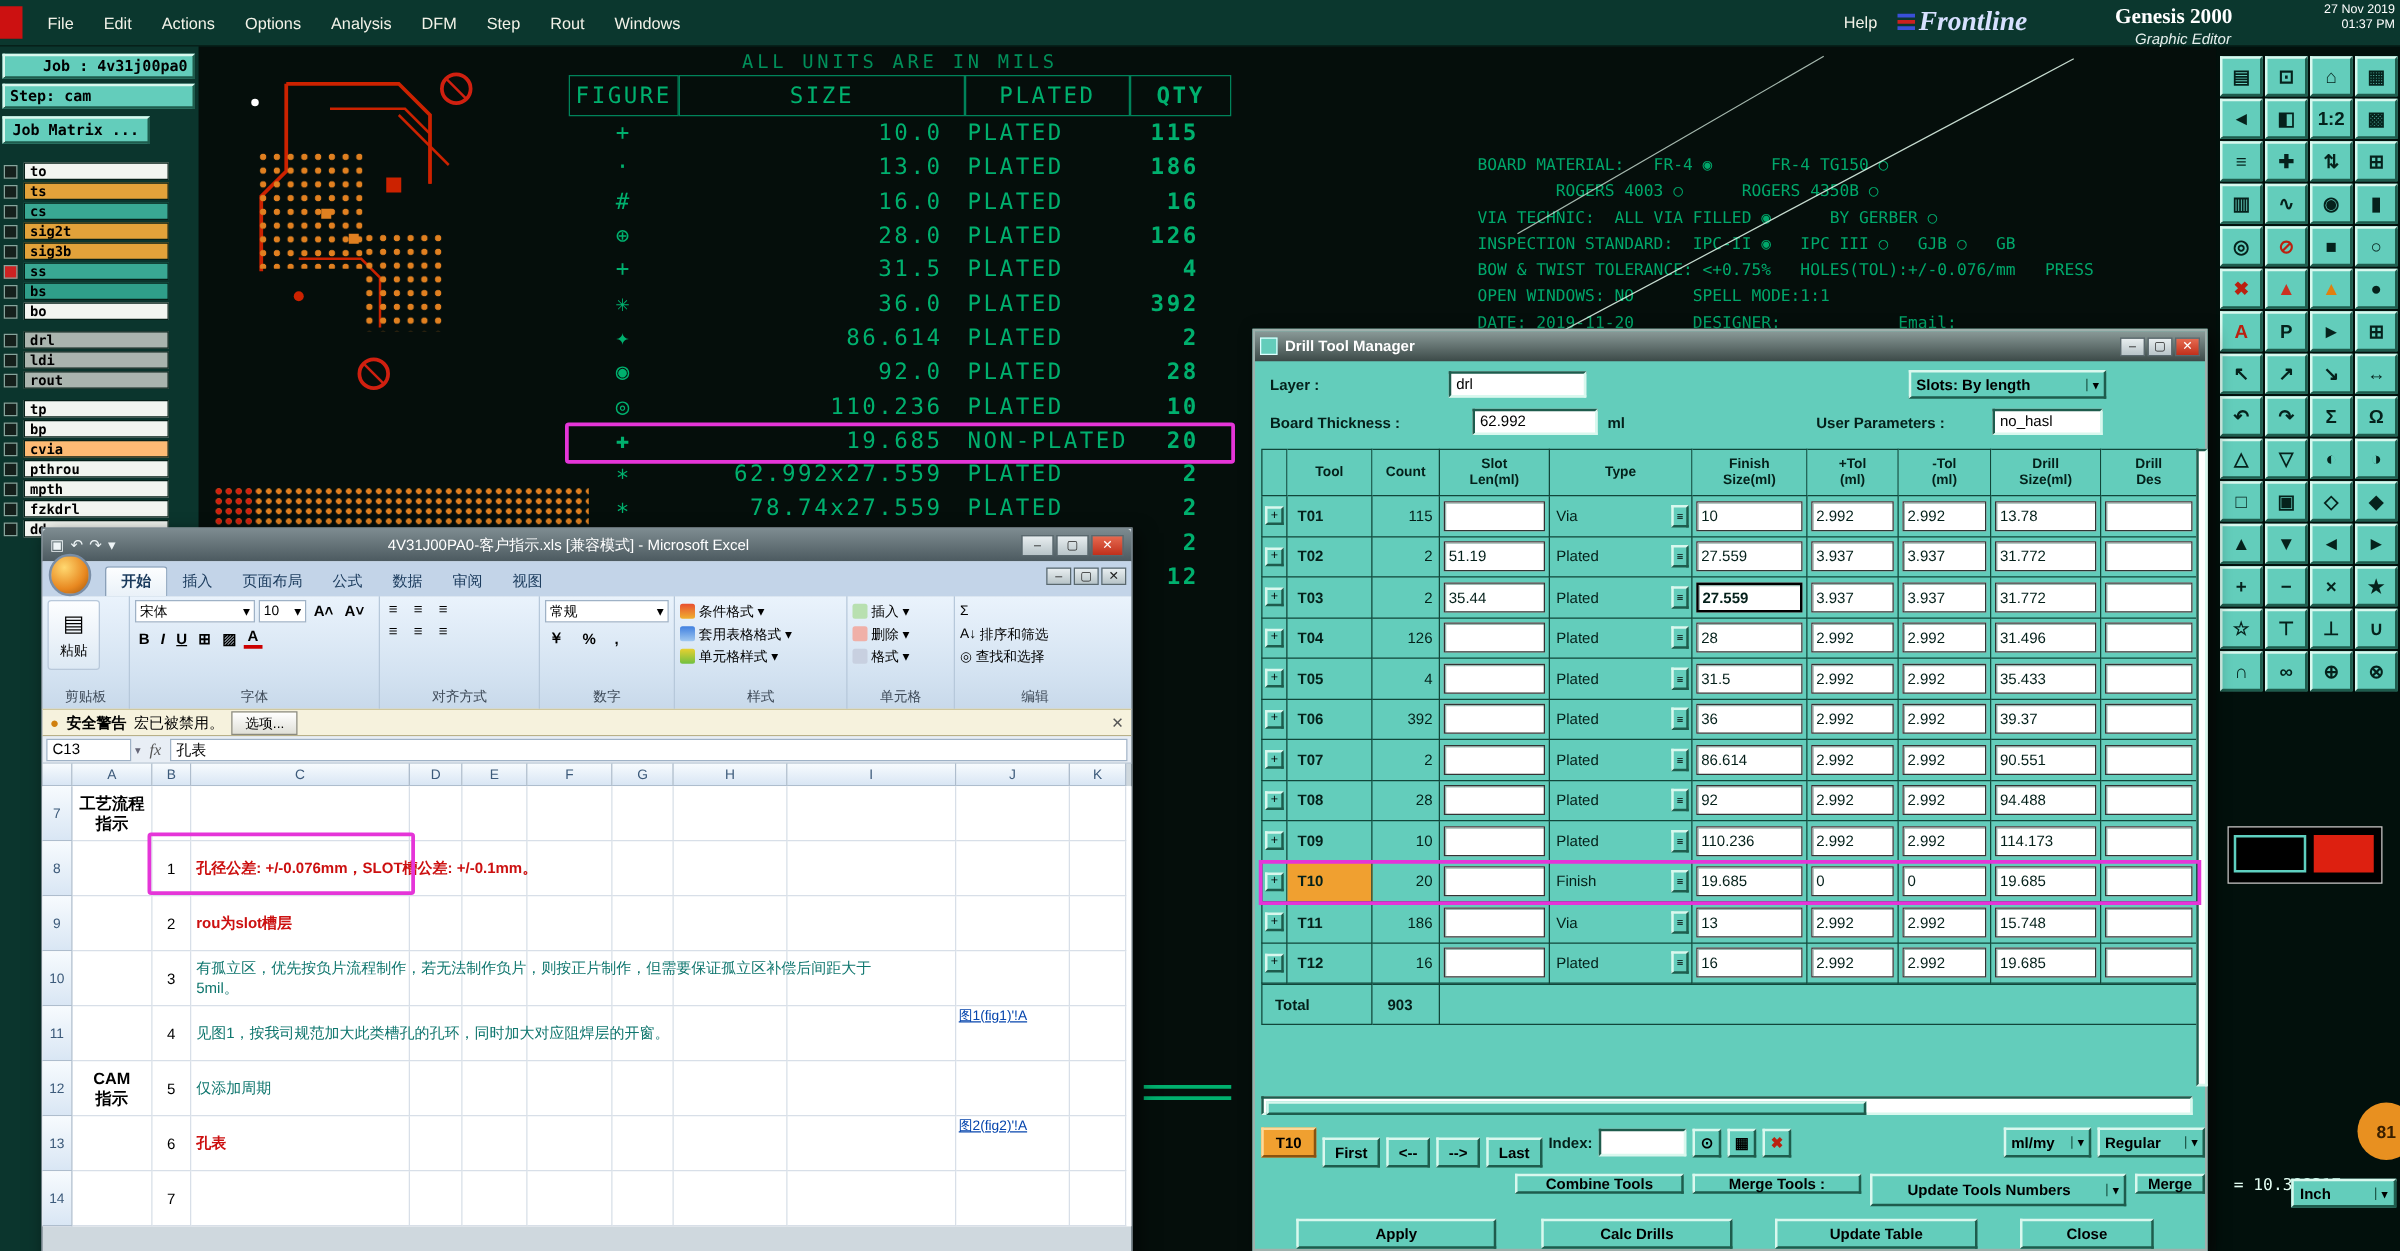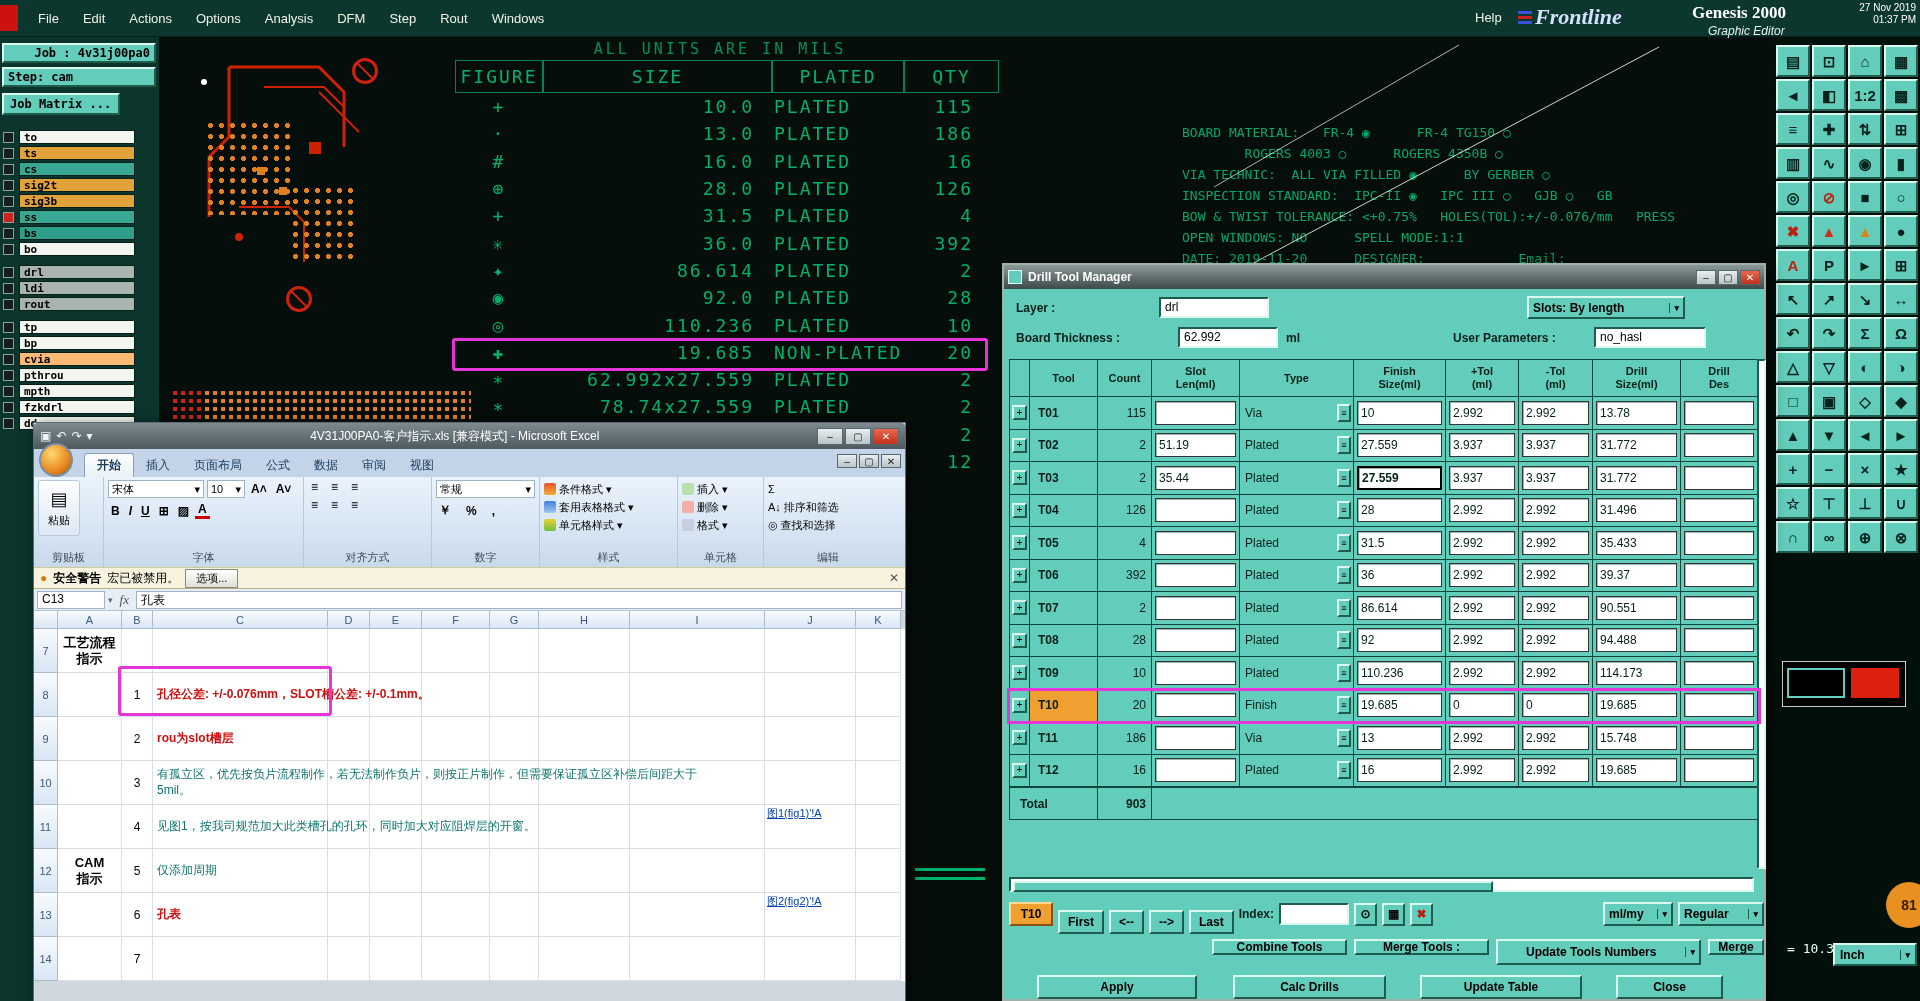--- a/index.html
+++ b/index.html
@@ -45,21 +45,21 @@
            font-family:"DejaVu Sans Mono", monospace; color:#000; border:1px solid #062019;}
 
   
   .cam { position:absolute; left:159px; top:37px; width:1614px; height:964px; background:#050e0b; z-index:1; overflow:hidden;}
   .units-note { position:absolute; left:296px; top:3px; width:530px; text-align:center; color:#00b06e;
                 font-size:15px; letter-spacing:3px; opacity:.8;}
   .cam-table { position:absolute; left:296px; top:23px; width:530px; color:#00b06e; }
   .cth { display:flex; height:33px; }
   .cth div { border:1px solid #00835a; display:flex; align-items:center; justify-content:center;
              font-size:18px; letter-spacing:2px; }
-  .cf { width:88px; flex:none;} .csz { width:229px; flex:none;} .cp { width:132px; flex:none;} .cq { width:95px; flex:none;}
+  .cf { width:88px; flex:none;} .csz { width:229px; flex:none;} .cp { width:132px; flex:none;} .cq { width:81px; flex:none;font-weight:bold;}
   .crow { display:flex; height:27.3px; align-items:center; font-size:18px; letter-spacing:2px; }
   .crow .csz { text-align:right; padding-right:18px; }
   .crow .cf { text-align:center; }
   .crow .cp { padding-left:2px; }
   .crow .cq { text-align:right; padding-right:26px; }
   .cam-hl-box { position:absolute; left:293px; top:301px; width:536px; height:33px;
                 border:3px solid #e535d8; border-radius:3px; z-index:2;}
   .material { position:absolute; left:1023px; top:22px; color:#00a86b; font-size:13px;
               line-height:21px; white-space:pre; font-family:"DejaVu Sans Mono", monospace;}
   .scroll-marks { position:absolute; left:756px; top:831px; width:70px; height:12px;
@@ -180,21 +180,21 @@
          margin:0 3px; flex:1; font-size:12px; padding:2px 3px; display:flex; align-items:center;}
   .din.focus { border:2px solid #000; font-weight:bold;}
   .handle { width:15px; height:15px; font-size:10px; line-height:10px; display:flex; align-items:center; justify-content:center;}
   .ddmini { width:14px; height:18px; margin-right:2px; font-size:9px; display:flex; align-items:center; justify-content:center;}
   .drow.sel { outline:3px solid #e535d8; outline-offset:-1px; z-index:3;}
   .tool-sel { background:#f0a030; }
   .dtotal { display:flex; height:33px; }
   .dtotal div { border:1px solid #11463a; border-left:none; display:flex; align-items:center; font-size:12px;
                 font-weight:bold; color:#04201a;}
   .dtotal div:first-child { border-left:1px solid #11463a; padding-left:10px; width:89px; flex:none;}
-  .dt-count { width:54px; flex:none; justify-content:flex-end; padding-right:5px;}
+  .dt-count { width:54px; flex:none; justify-content:flex-end; padding-right:21px;}
   .dt-rest { width:607px; flex:none; }
   .hscroll { position:absolute; left:5px; top:612px; width:745px; height:15px; }
   .hthumb { position:absolute; left:2px; top:2px; width:480px; height:11px; }
   .vscroll { position:absolute; left:753px; top:94px; width:9px; height:510px; }
   .navrow { position:absolute; left:5px; top:636px; height:26px; width:755px; display:flex; gap:5px; align-items:center;}
   .cur-tool { width:44px; height:24px; background:#f0a030; border-top:2px solid #ffd898; border-left:2px solid #ffd898;
               border-bottom:2px solid #8a5210; border-right:2px solid #8a5210; font-weight:bold; font-size:12px;
               display:flex; align-items:center; justify-content:center;}
   .navbtn { height:24px; padding:0 8px;margin-top:16px; }
   .ilabel { font-size:12px; font-weight:bold; color:#04201a; }
@@ -1062,21 +1062,21 @@
   <div class="dfield sunk" style="left:155px; top:32px; width:110px;">drl</div>
   <div class="ddrop tb abs" style="left:523px; top:31px; width:158px; height:23px;">
     <span>Slots: By length</span>
     <span class="mini-arrow">▾</span>
   </div>
 
   <div class="dlabel" style="left:12px; top:66px;">Board Thickness :</div>
   <div class="dfield sunk" style="left:174px; top:62px; width:100px;">62.992</div>
   <div class="dlabel" style="left:282px; top:66px;">ml</div>
   <div class="dlabel" style="left:449px; top:66px;">User Parameters :</div>
-  <div class="dfield sunk" style="left:590px; top:62px; width:112px;">no_hasl</div>
+  <div class="dfield sunk" style="left:590px; top:62px; width:88px;">no_hasl</div>
 
   <div class="dtable">
     <div class="dhr">
       <div class="ch"></div>
       <div class="ctool" style="padding-left:0;">Tool</div>
       <div class="ccount" style="padding-right:0; justify-content:center;">Count</div>
       <div class="cslot">Slot
 Len(ml)</div>
       <div class="ctype" style="padding-left:0; justify-content:center;">Type</div>
       <div class="cfin">Finish

